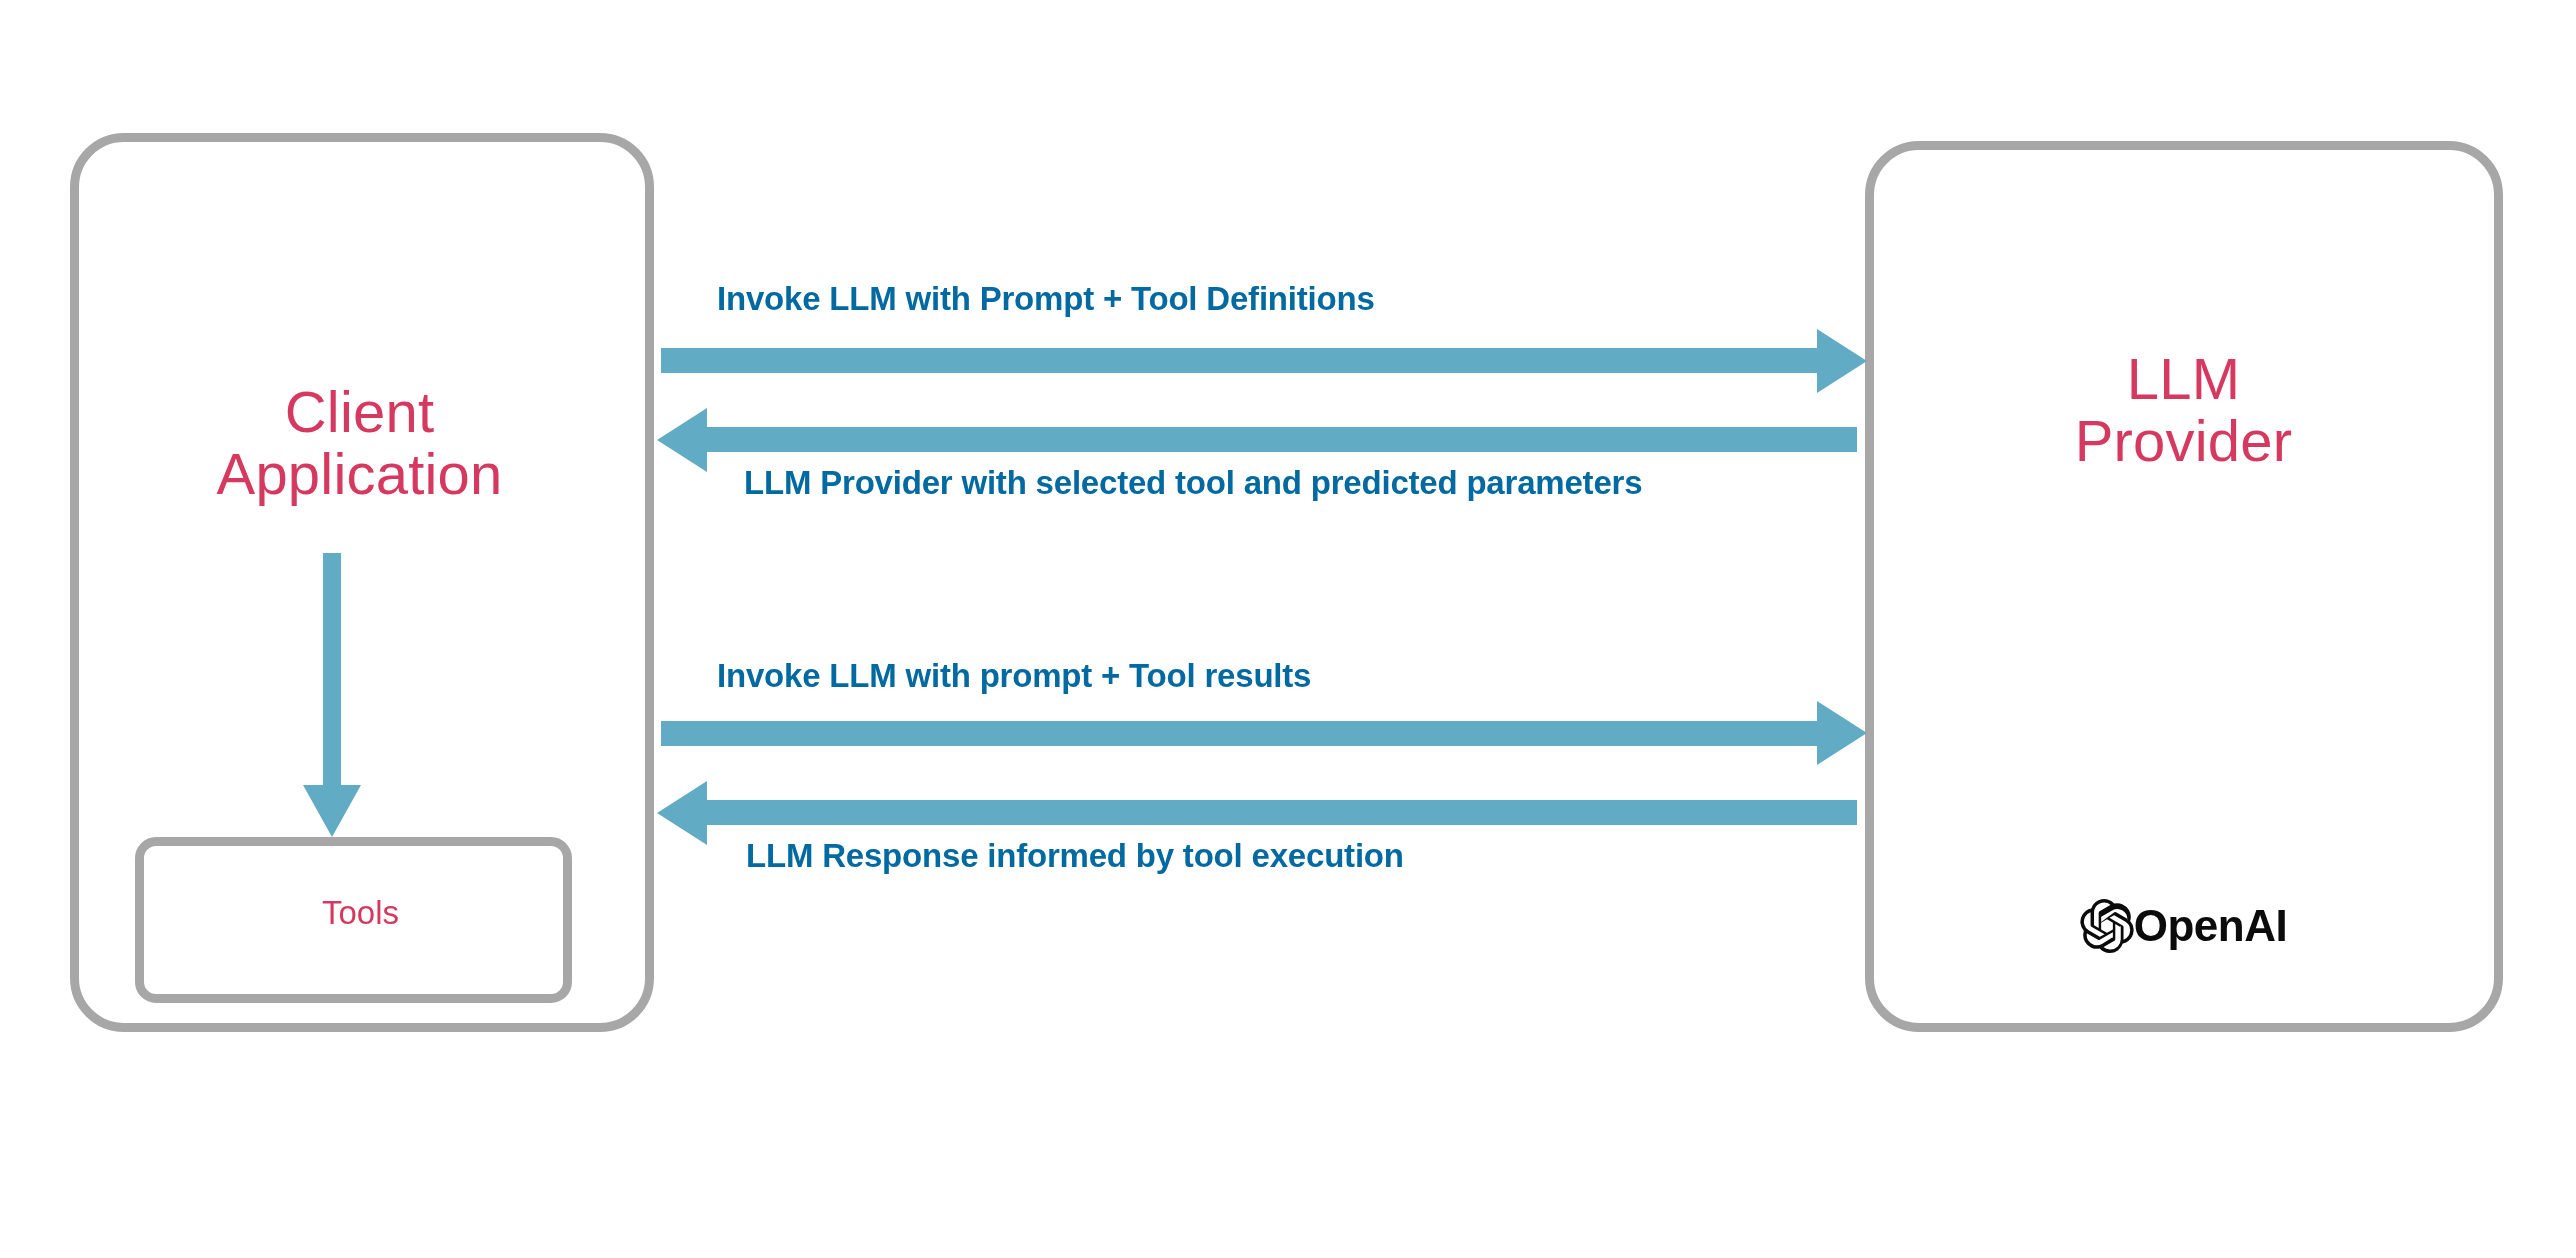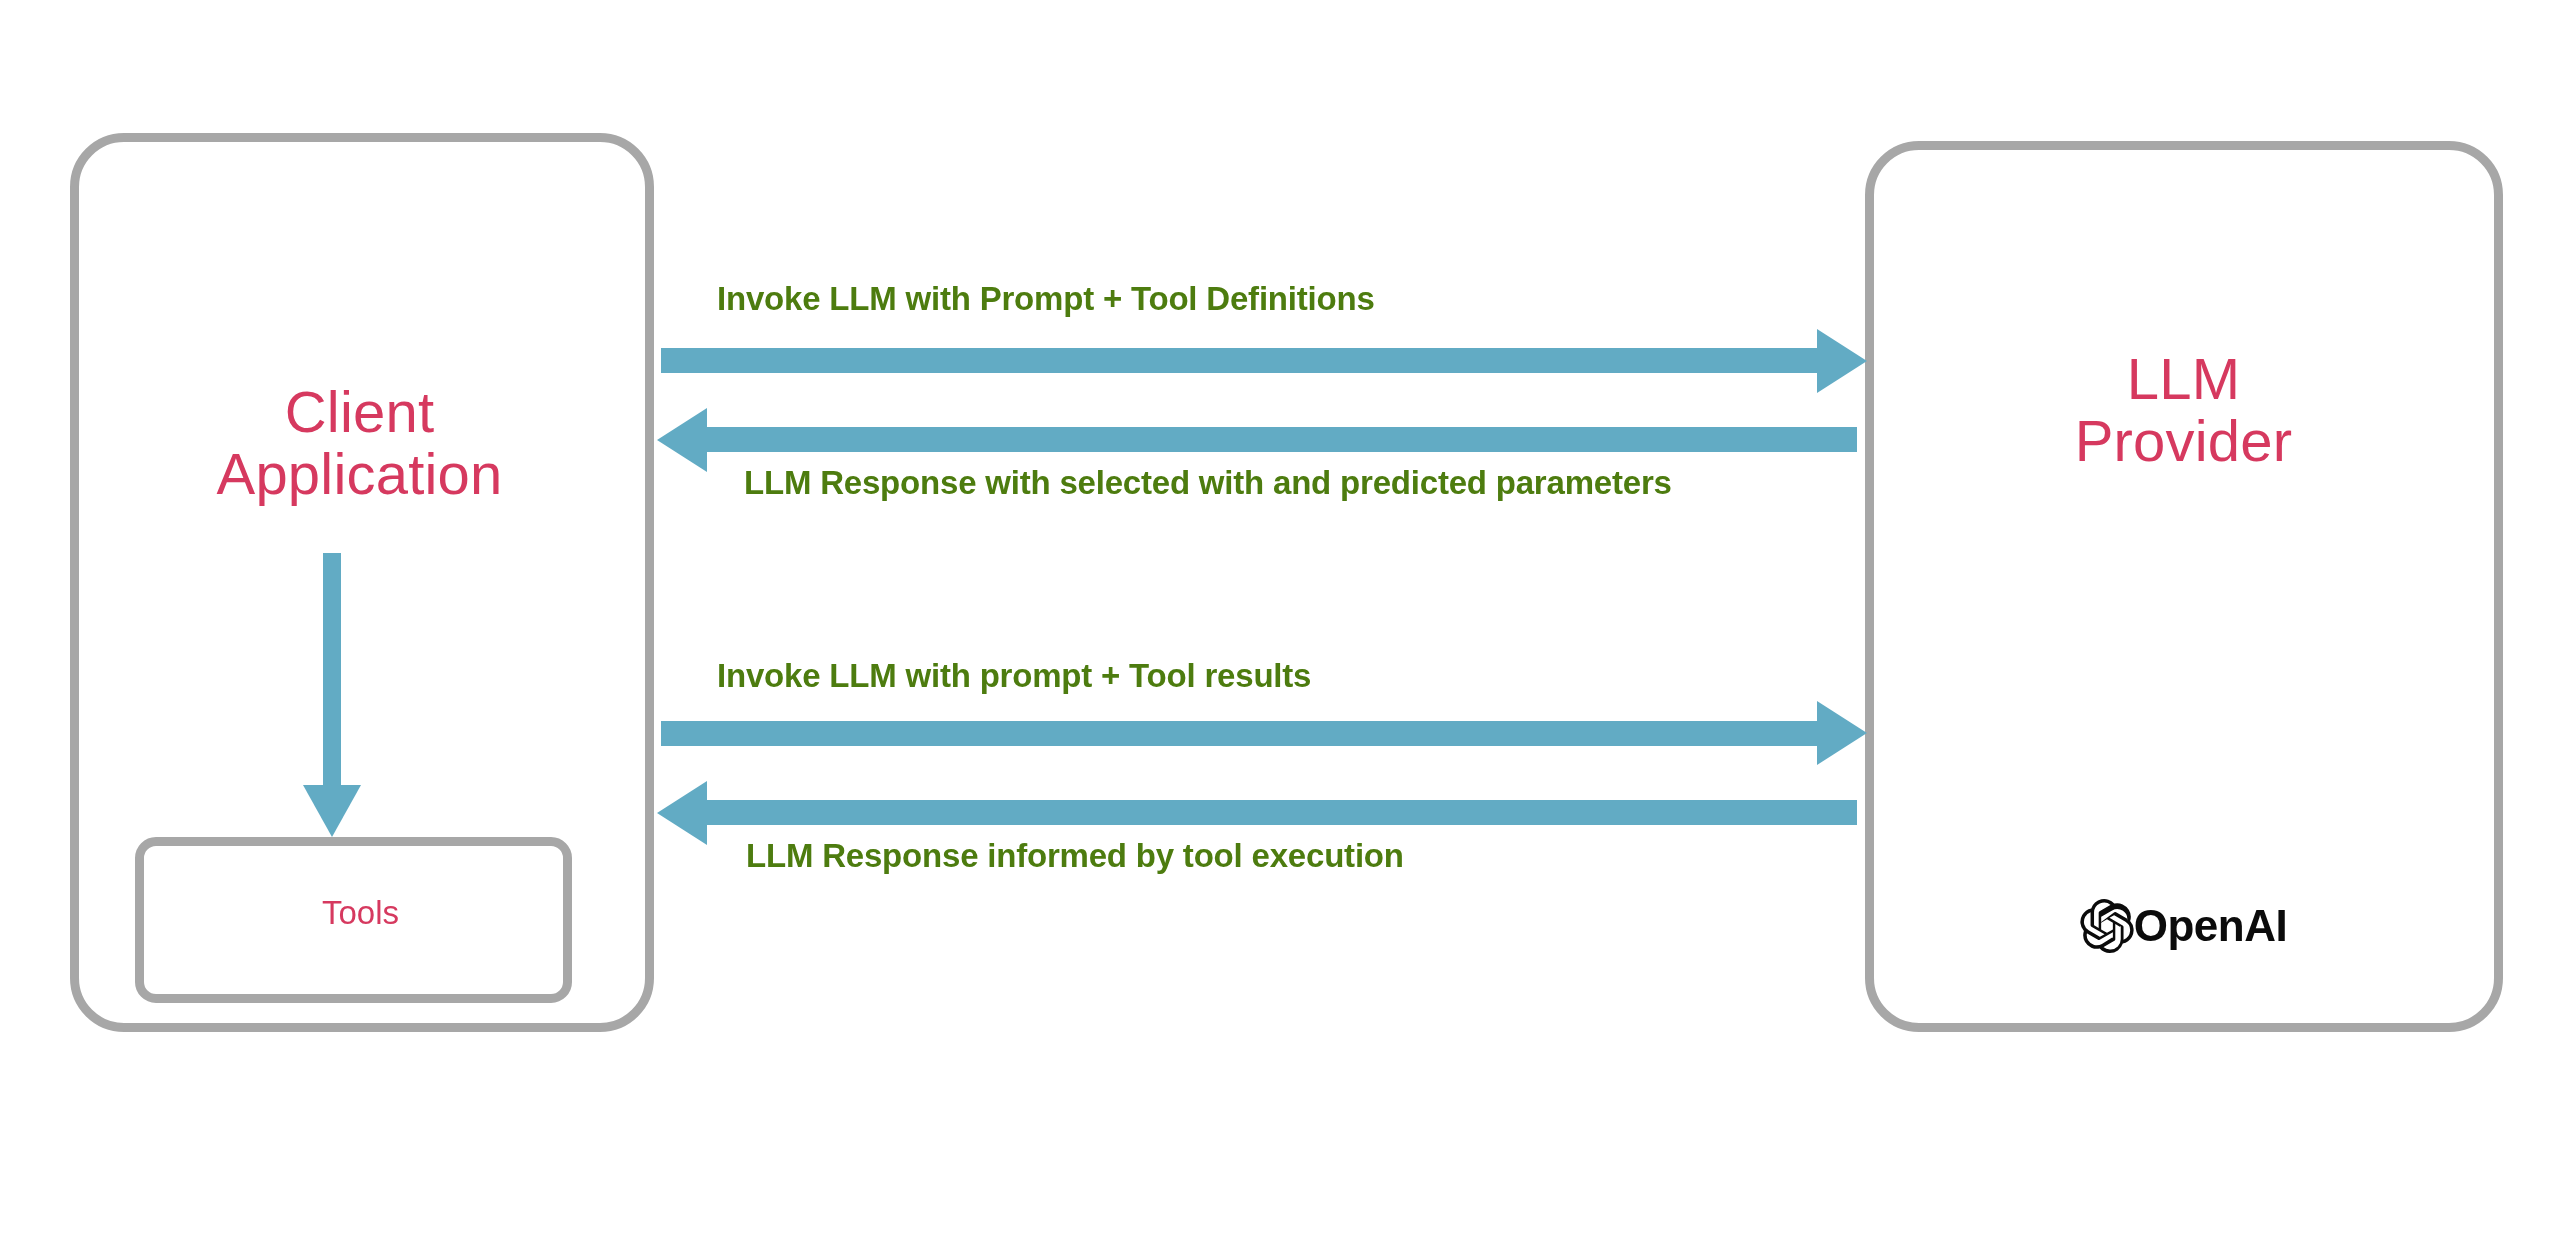--- a/index.html
+++ b/index.html
@@ -93,21 +93,21 @@
     width: 0;
     height: 0;
     border-left: 29px solid transparent;
     border-right: 29px solid transparent;
     border-top: 52px solid #62abc4;
   }
 
   
   .edge-label {
     position: absolute;
-    color: #4d7c0f;
+    color: #0369a1;
     font-size: 33px;
     font-weight: bold;
     white-space: nowrap;
     letter-spacing: -0.2px;
   }
   .inner-label {
     position: absolute;
     color: #d6395f;
     font-size: 30px;
     font-weight: bold;
@@ -172,21 +172,21 @@
     </svg>
     <span class="openai-word">OpenAI</span>
   </div>
 
   <div class="edge-label" style="left:717px; top:280px;">Invoke LLM with Prompt + Tool Definitions</div>
   <div class="h-arrow" style="left:661px; top:348px; width:1161px;"></div>
   <div class="head-right" style="left:1817px; top:329px;"></div>
 
   <div class="h-arrow" style="left:707px; top:427px; width:1150px;"></div>
   <div class="head-left" style="left:657px; top:408px;"></div>
-  <div class="edge-label" style="left:744px; top:464px;">LLM Response with selected with and predicted parameters</div>
+  <div class="edge-label" style="left:744px; top:464px;">LLM Provider with selected tool and predicted parameters</div>
 
   <div class="edge-label" style="left:717px; top:657px;">Invoke LLM with prompt + Tool results</div>
   <div class="h-arrow" style="left:661px; top:721px; width:1161px;"></div>
   <div class="head-right" style="left:1817px; top:701px;"></div>
 
   <div class="h-arrow" style="left:707px; top:800px; width:1150px;"></div>
   <div class="head-left" style="left:657px; top:781px;"></div>
   <div class="edge-label" style="left:746px; top:837px;">LLM Response informed by tool execution</div>
 
 </div>

